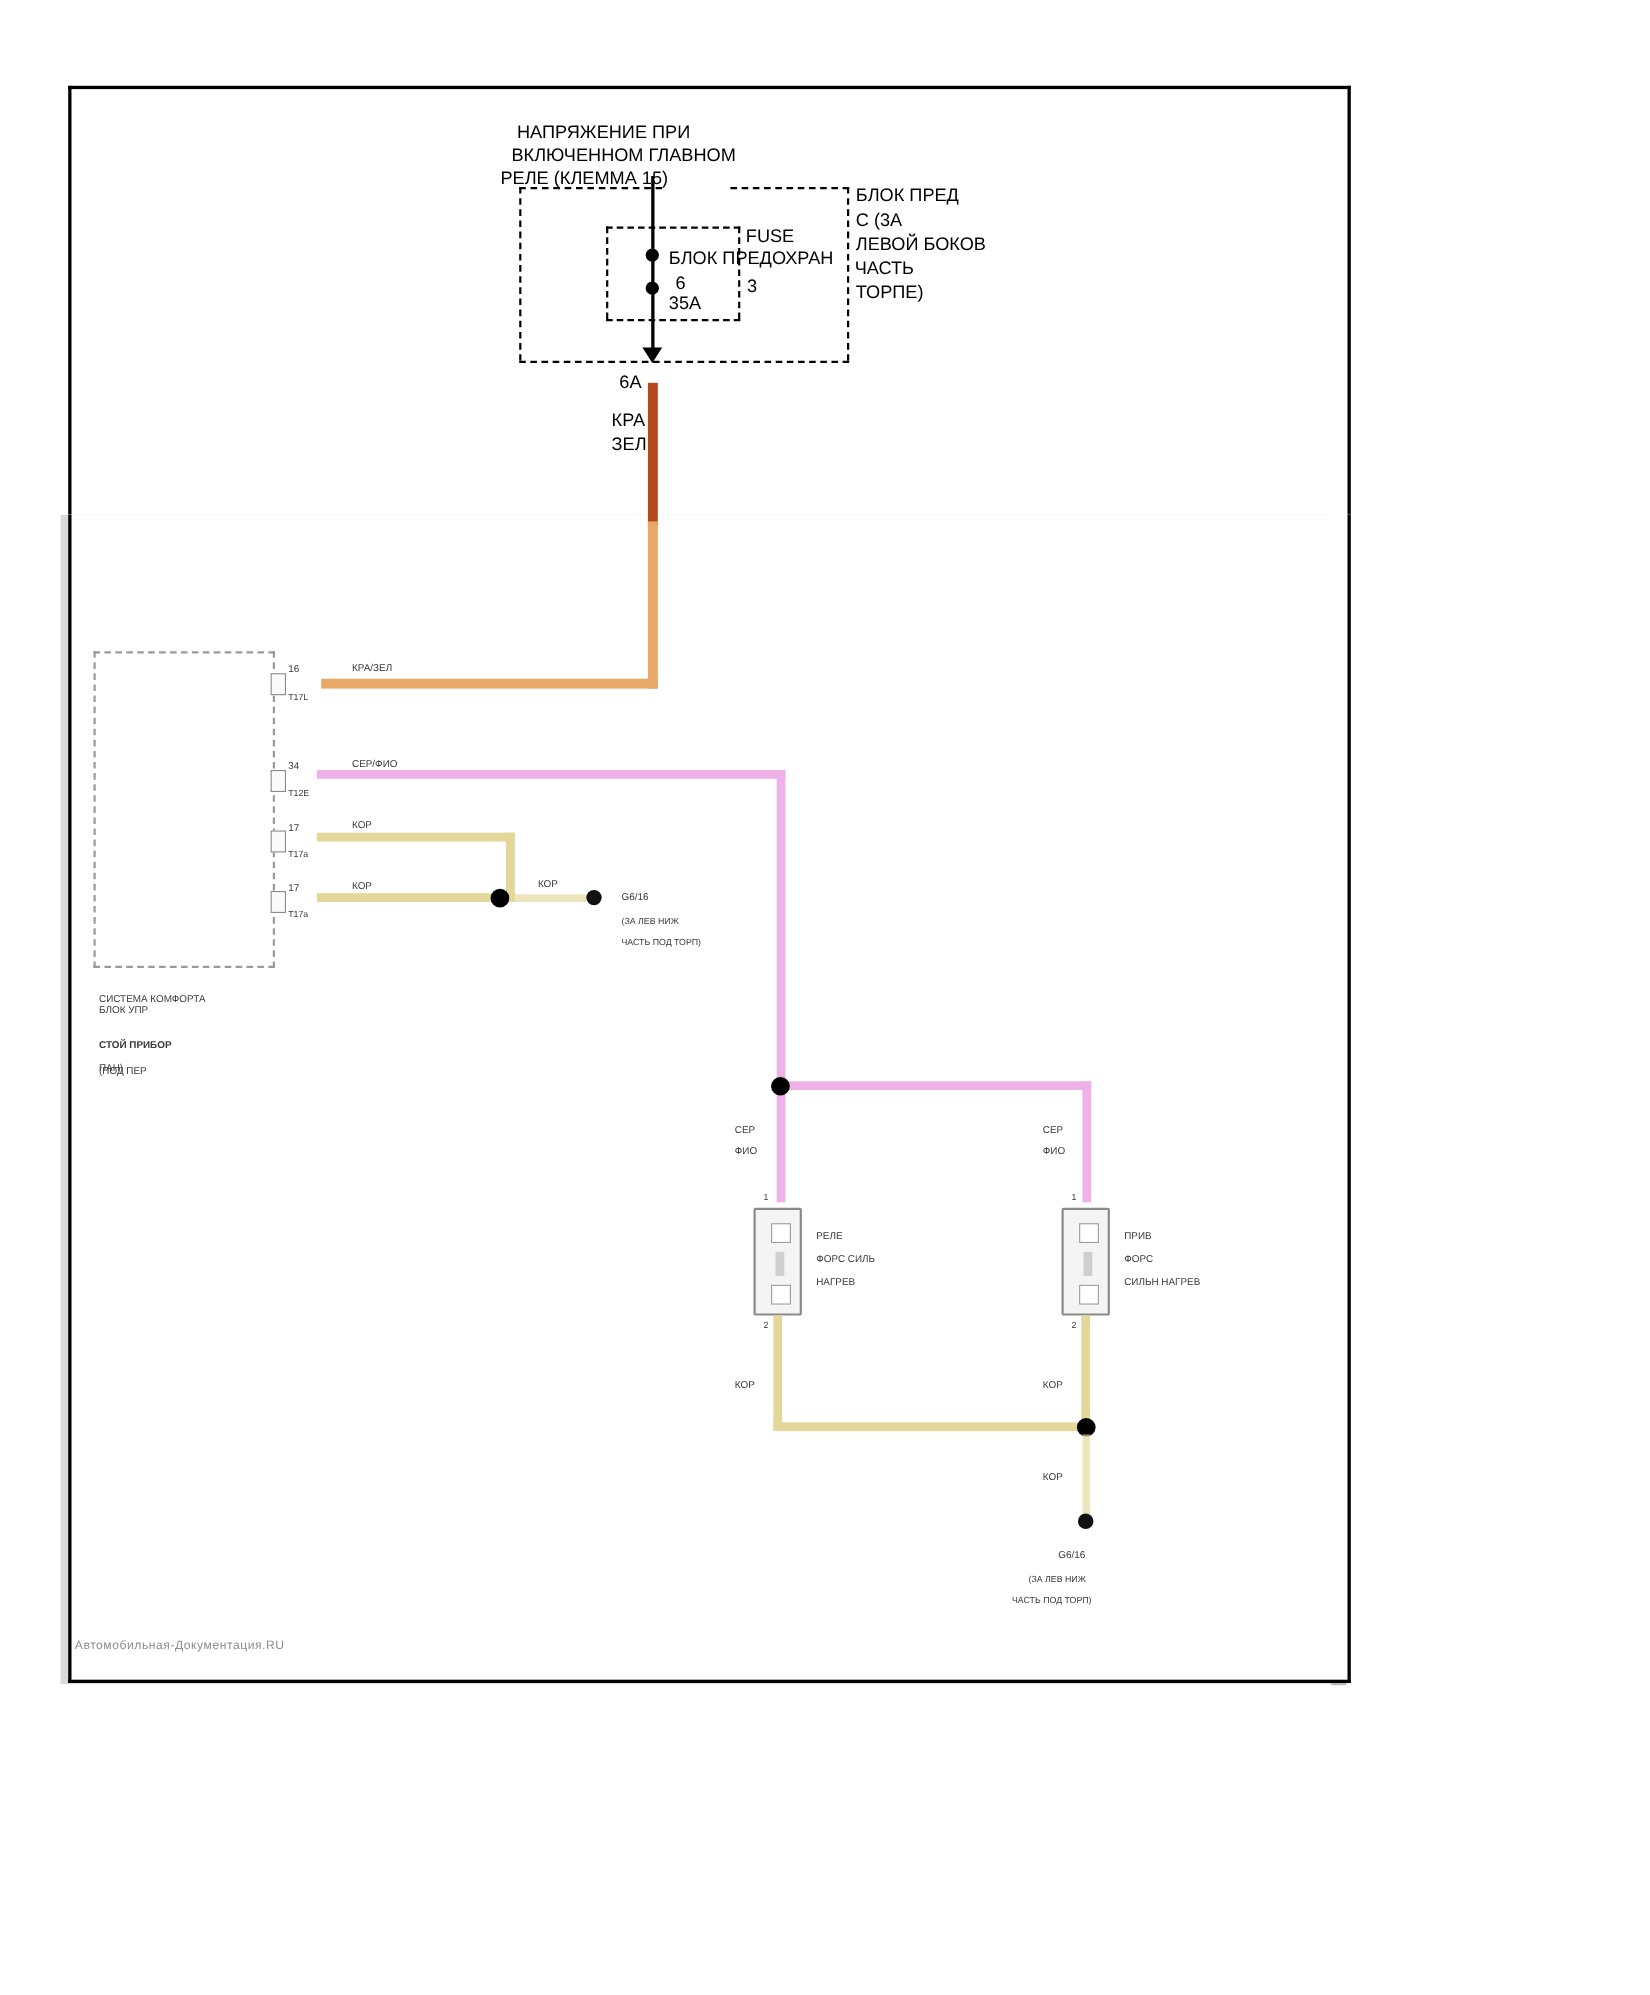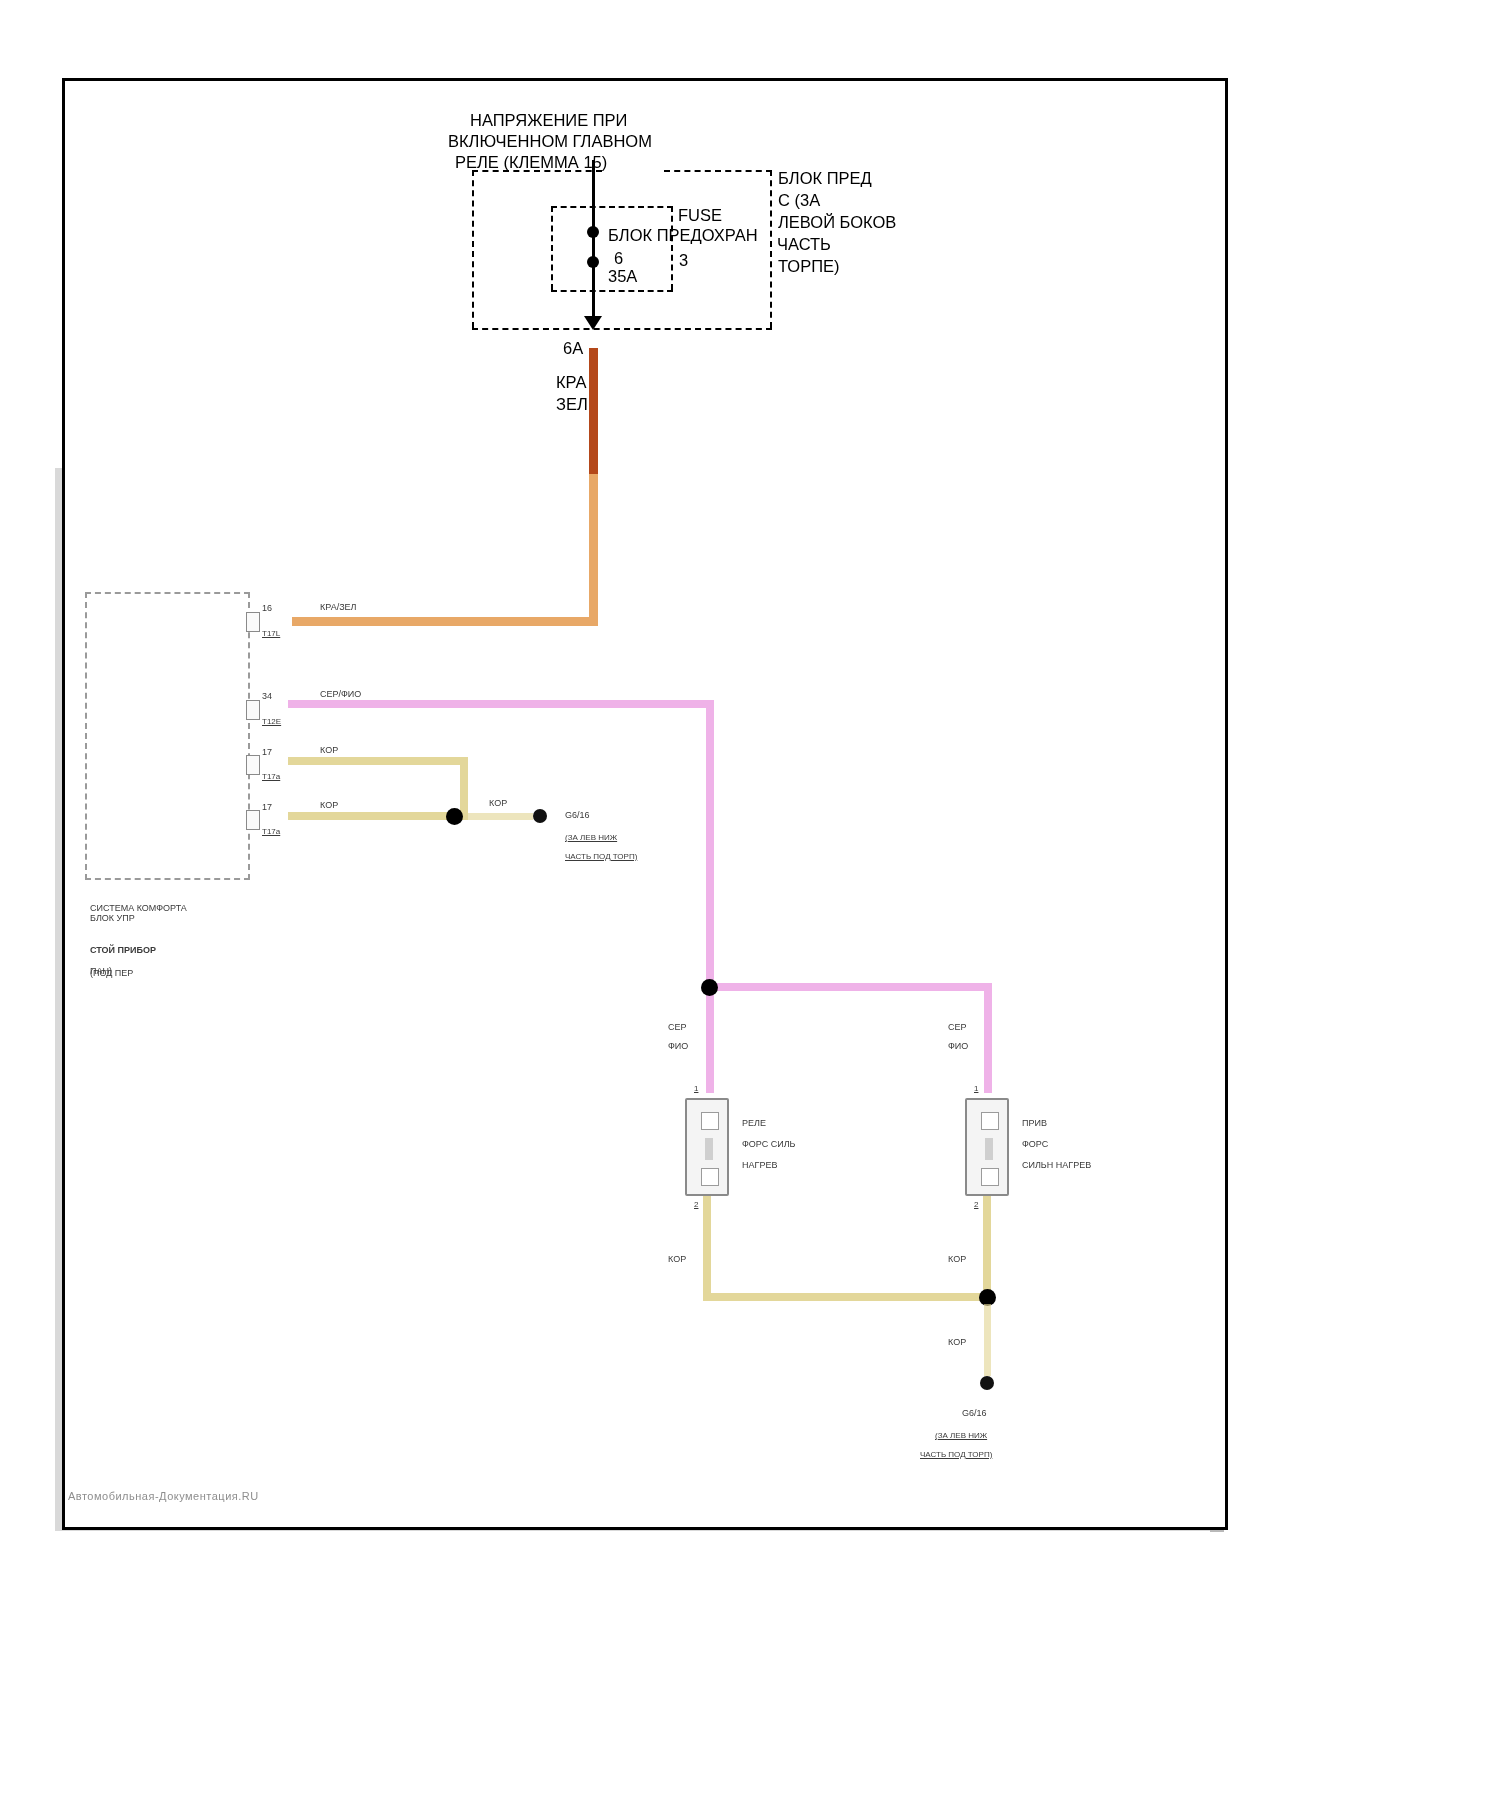--- a/index.html
+++ b/index.html
@@ -61,21 +61,21 @@
   
   .txt {
     position: absolute;
     font-family: "Liberation Sans", sans-serif;
     color: #000;
     white-space: pre;
     line-height: 1.25;
   }
   .t16 { font-size: 16.5px; }
   .t9  { font-size: 9px; color: #3a3a3a; }
-  .t8  { font-size: 8px; color: #3a3a3a; text-decoration: underline; }
+  .t8  { font-size: 8px; color: #3a3a3a; }
   .center { text-align: left; }
 
   
   .ln { position: absolute; background: #000; }
   .dash-h {
     position: absolute;
     height: 0;
     border-top: 2px dashed #000;
   }
   .dash-v {
@@ -142,21 +142,21 @@
 <body>
 
 <div id="page">
 
   <div class="frame-top"></div>
   <div class="grey-region"></div>
   <div class="shadow-right"></div>
   <div class="frame-bottom"></div>
 
   <div class="txt t16 center" style="left:470px; top:110px; width:240px;">НАПРЯЖЕНИЕ ПРИ</div>
-  <div class="txt t16 center" style="left:448px; top:131px; width:300px;">ВКЛЮЧЕННОМ ГЛАВНОМ</div>
+  <div class="txt t16 center" style="left:465px; top:131px; width:300px;">ВКЛЮЧЕННОМ ГЛАВНОМ</div>
   <div class="txt t16 center" style="left:455px; top:152px; width:270px;">РЕЛЕ (КЛЕММА 15)</div>
 
   <div class="dash-h" style="left:472px; top:170px; width:130px;"></div>
   <div class="dash-h" style="left:664px; top:170px; width:108px;"></div>
   <div class="dash-v" style="left:472px; top:170px; height:158px;"></div>
   <div class="dash-v" style="left:770px; top:170px; height:158px;"></div>
   <div class="dash-h" style="left:472px; top:328px; width:300px;"></div>
 
   <div class="dash-h" style="left:551px; top:206px; width:122px;"></div>
   <div class="dash-v" style="left:551px; top:206px; height:84px;"></div>

